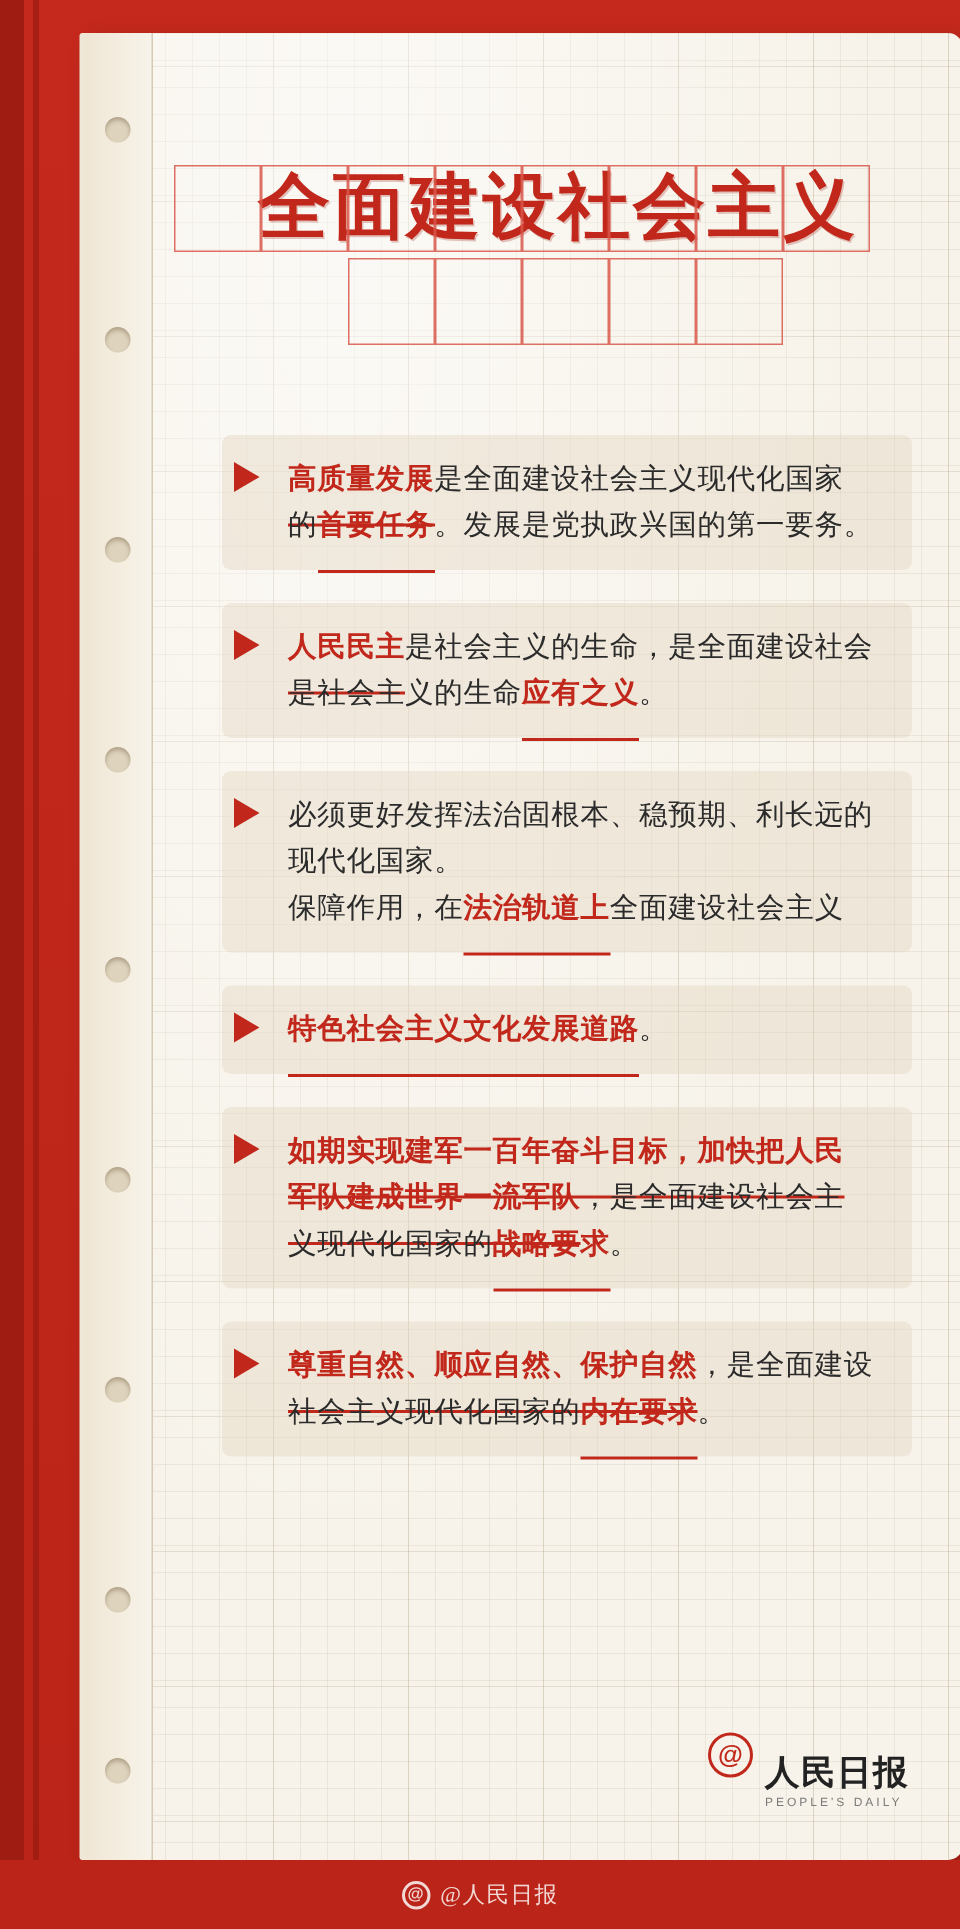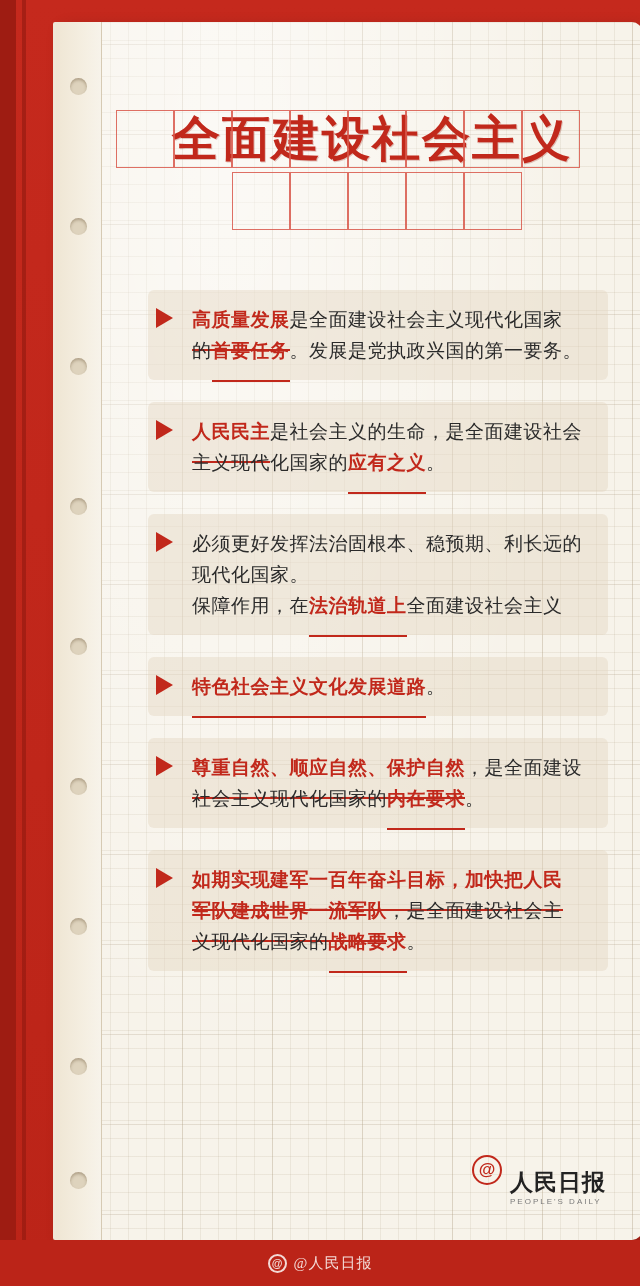--- a/index.html
+++ b/index.html
@@ -188,42 +188,42 @@
 
     <div class="list">
         <div class="item">
           <div class="arrow"></div>
           <div class="line"><span class="hl">高质量发展</span><span>是全面建设社会主义现代化国家</span></div>
           <div class="line"><span>的</span><span class="hl">首要任务</span><span>。发展是党执政兴国的第一要务。</span></div>
         </div>
         <div class="item">
           <div class="arrow"></div>
           <div class="line"><span class="hl">人民民主</span><span>是社会主义的生命，是全面建设社会</span></div>
-          <div class="line"><span>主义现代化国家的</span><span class="hl">应有之义</span><span>。</span></div>
+          <div class="line"><span>是社会主义的生命</span><span class="hl">应有之义</span><span>。</span></div>
         </div>
         <div class="item">
           <div class="arrow"></div>
           <div class="line"><span>必须更好发挥法治固根本、稳预期、利长远的</span></div>
           <div class="line"><span>现代化国家。</span></div>
           <div class="line"><span>保障作用，在</span><span class="hl">法治轨道上</span><span>全面建设社会主义</span></div>
         </div>
         <div class="item">
           <div class="arrow"></div>
           <div class="line"><span class="hl">特色社会主义文化发展道路</span><span>。</span></div>
         </div>
         <div class="item">
           <div class="arrow"></div>
-          <div class="line"><span class="hl">尊重自然、顺应自然、保护自然</span><span>，是全面建设</span></div>
-          <div class="line"><span>社会主义现代化国家的</span><span class="hl">内在要求</span><span>。</span></div>
-        </div>
-        <div class="item">
-          <div class="arrow"></div>
           <div class="line"><span class="hl">如期实现建军一百年奋斗目标，加快把人民</span></div>
           <div class="line"><span class="hl">军队建成世界一流军队</span><span>，是全面建设社会主</span></div>
           <div class="line"><span>义现代化国家的</span><span class="hl">战略要求</span><span>。</span></div>
+        </div>
+        <div class="item">
+          <div class="arrow"></div>
+          <div class="line"><span class="hl">尊重自然、顺应自然、保护自然</span><span>，是全面建设</span></div>
+          <div class="line"><span>社会主义现代化国家的</span><span class="hl">内在要求</span><span>。</span></div>
         </div>
       </div>
 
     <div class="logo">
       <div class="logo-mark">@</div>
       <div class="logo-text">
         <div class="logo-cn">人民日报</div>
         <div class="logo-en">PEOPLE'S DAILY</div>
       </div>
     </div>

